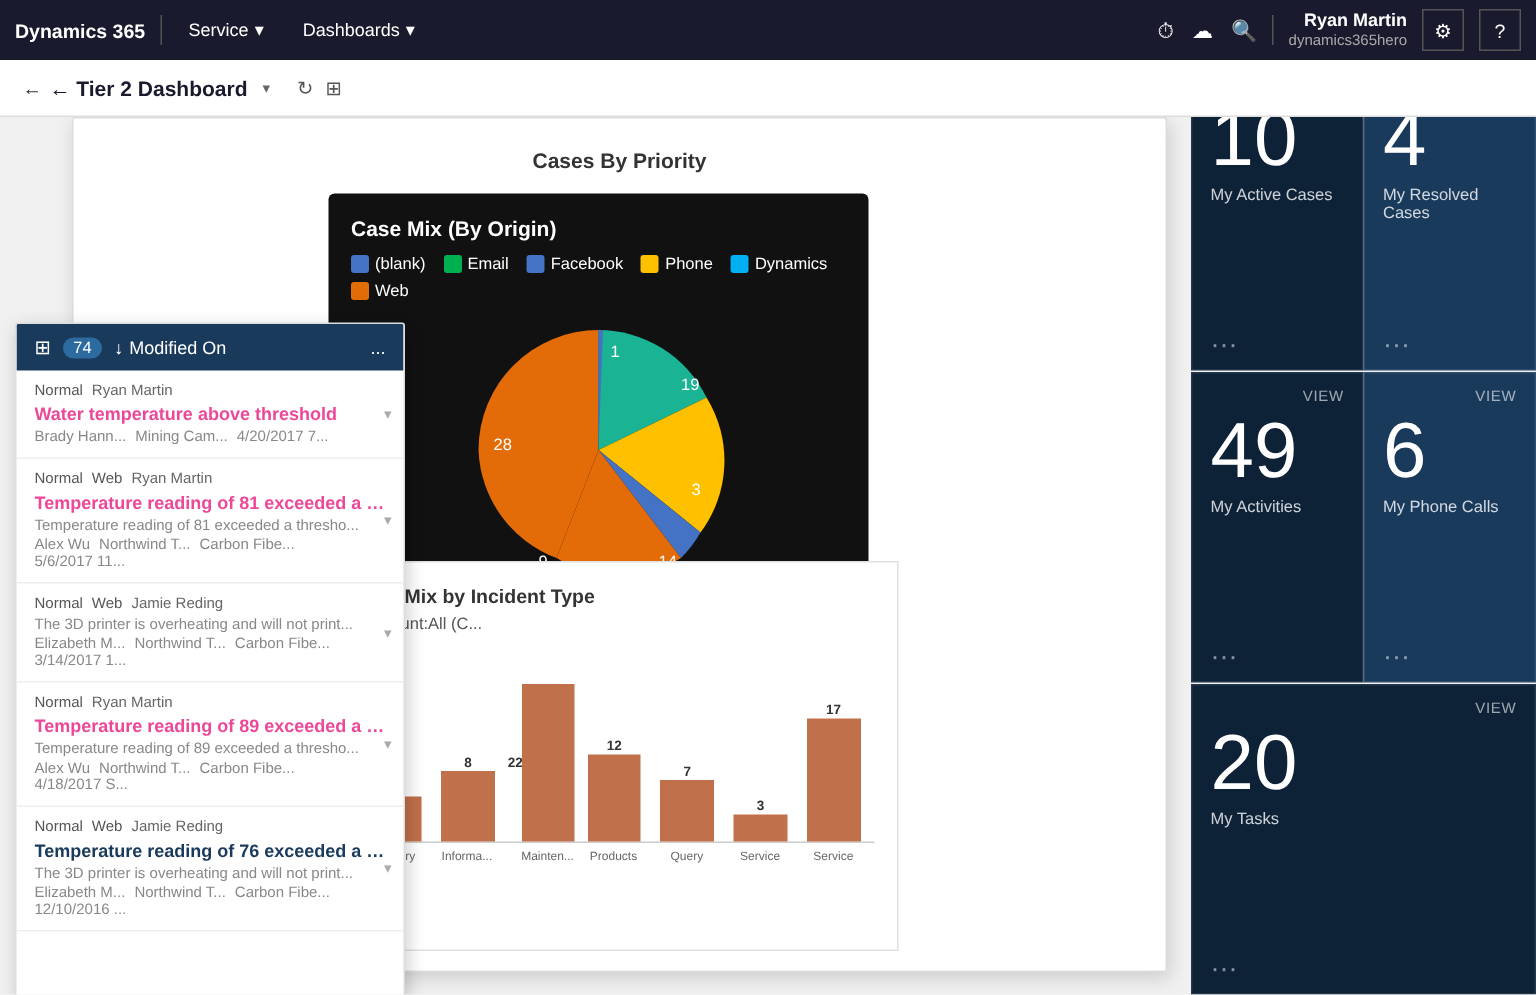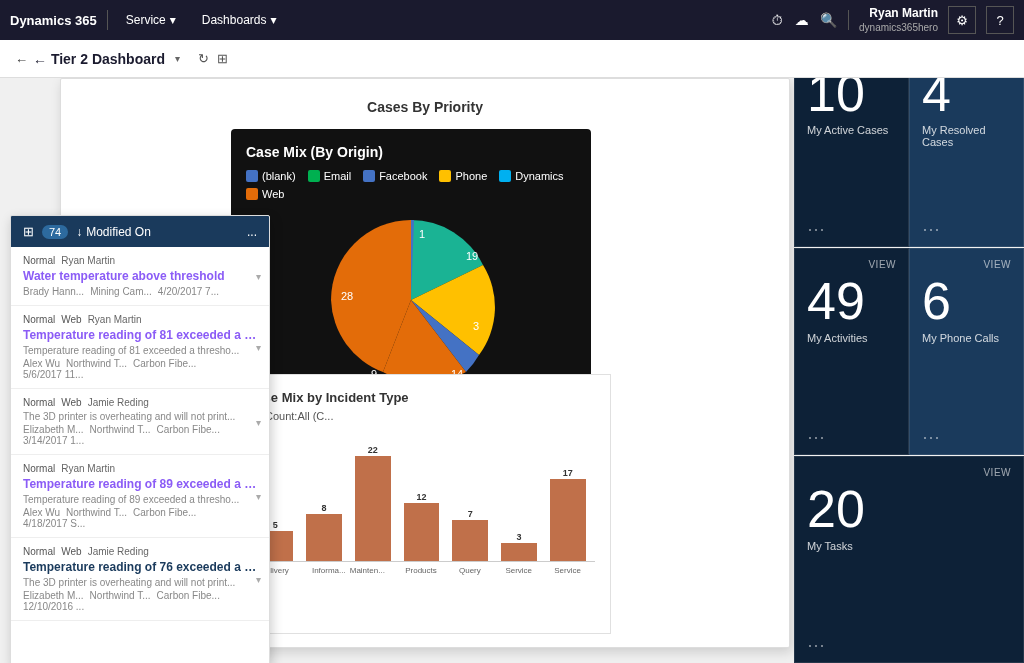--- a/index.html
+++ b/index.html
@@ -101,21 +101,21 @@
       gap: 8px;
       color: #555;
       font-size: 13px;
       margin-left: 8px;
     }
 
     
     .dashboard-panel {
       position: absolute;
       top: 38px;
-      left: 60px;
+      left: 48px;
       width: 730px;
       height: 570px;
       background: white;
       border: 1px solid #ddd;
       box-shadow: 2px 4px 12px rgba(0,0,0,0.15);
       border-radius: 2px;
       overflow: hidden;
     }
 
     
@@ -277,21 +277,21 @@
     .list-item-meta {
       display: flex;
       gap: 6px;
       font-size: 10px;
       color: #666;
       margin-bottom: 3px;
     }
     .list-item-title {
       font-size: 12px;
       font-weight: 600;
-      color: #8b5cf6;
+      color: #ec4899;
       margin-bottom: 3px;
       overflow: hidden;
       text-overflow: ellipsis;
       white-space: nowrap;
     }
     .list-item-sub {
       font-size: 10px;
       color: #888;
       overflow: hidden;
       text-overflow: ellipsis;
@@ -510,21 +510,21 @@
         <div style="display:flex;flex-direction:column;align-items:center;flex:1;">
           <span style="font-size:9px;font-weight:600;color:#333;margin-bottom:1px;">5</span>
           <div style="width:80%;background:#c0704a;height:30px;"></div>
         </div>
 
         <div style="display:flex;flex-direction:column;align-items:center;flex:1;">
           <span style="font-size:9px;font-weight:600;color:#333;margin-bottom:1px;">8</span>
           <div style="width:80%;background:#c0704a;height:47px;"></div>
         </div>
 
-        <div style="display:flex;flex-direction:column;align-items:center;flex:1;">
+        <div style="display:flex;flex-direction:row;align-items:center;flex:1;">
           <span style="font-size:9px;font-weight:600;color:#333;margin-bottom:1px;">22</span>
           <div style="width:80%;background:#c0704a;height:105px;"></div>
         </div>
 
         <div style="display:flex;flex-direction:column;align-items:center;flex:1;">
           <span style="font-size:9px;font-weight:600;color:#333;margin-bottom:1px;">12</span>
           <div style="width:80%;background:#c0704a;height:58px;"></div>
         </div>
 
         <div style="display:flex;flex-direction:column;align-items:center;flex:1;">
@@ -538,22 +538,22 @@
         </div>
 
         <div style="display:flex;flex-direction:column;align-items:center;flex:1;">
           <span style="font-size:9px;font-weight:600;color:#333;margin-bottom:1px;">17</span>
           <div style="width:80%;background:#c0704a;height:82px;"></div>
         </div>
       </div>
 
       <div style="display:flex;gap:4px;margin-top:4px;padding:0 5px;">
         <div style="flex:1;font-size:8px;color:#666;text-align:center;">Delivery</div>
-        <div style="flex:1;font-size:8px;color:#666;text-align:right;">Informa...</div>
-        <div style="flex:1;font-size:8px;color:#666;text-align:left;">Mainten...</div>
+        <div style="flex:1;font-size:8px;color:#666;text-align:center;">Informa...</div>
+        <div style="flex:1;font-size:8px;color:#666;text-align:right;">Mainten...</div>
         <div style="flex:1;font-size:8px;color:#666;text-align:center;">Products</div>
         <div style="flex:1;font-size:8px;color:#666;text-align:center;">Query</div>
         <div style="flex:1;font-size:8px;color:#666;text-align:center;">Service</div>
         <div style="flex:1;font-size:8px;color:#666;text-align:center;">Service</div>
       </div>
     </div>
 
   </div>
 
   <div class="list-panel">

